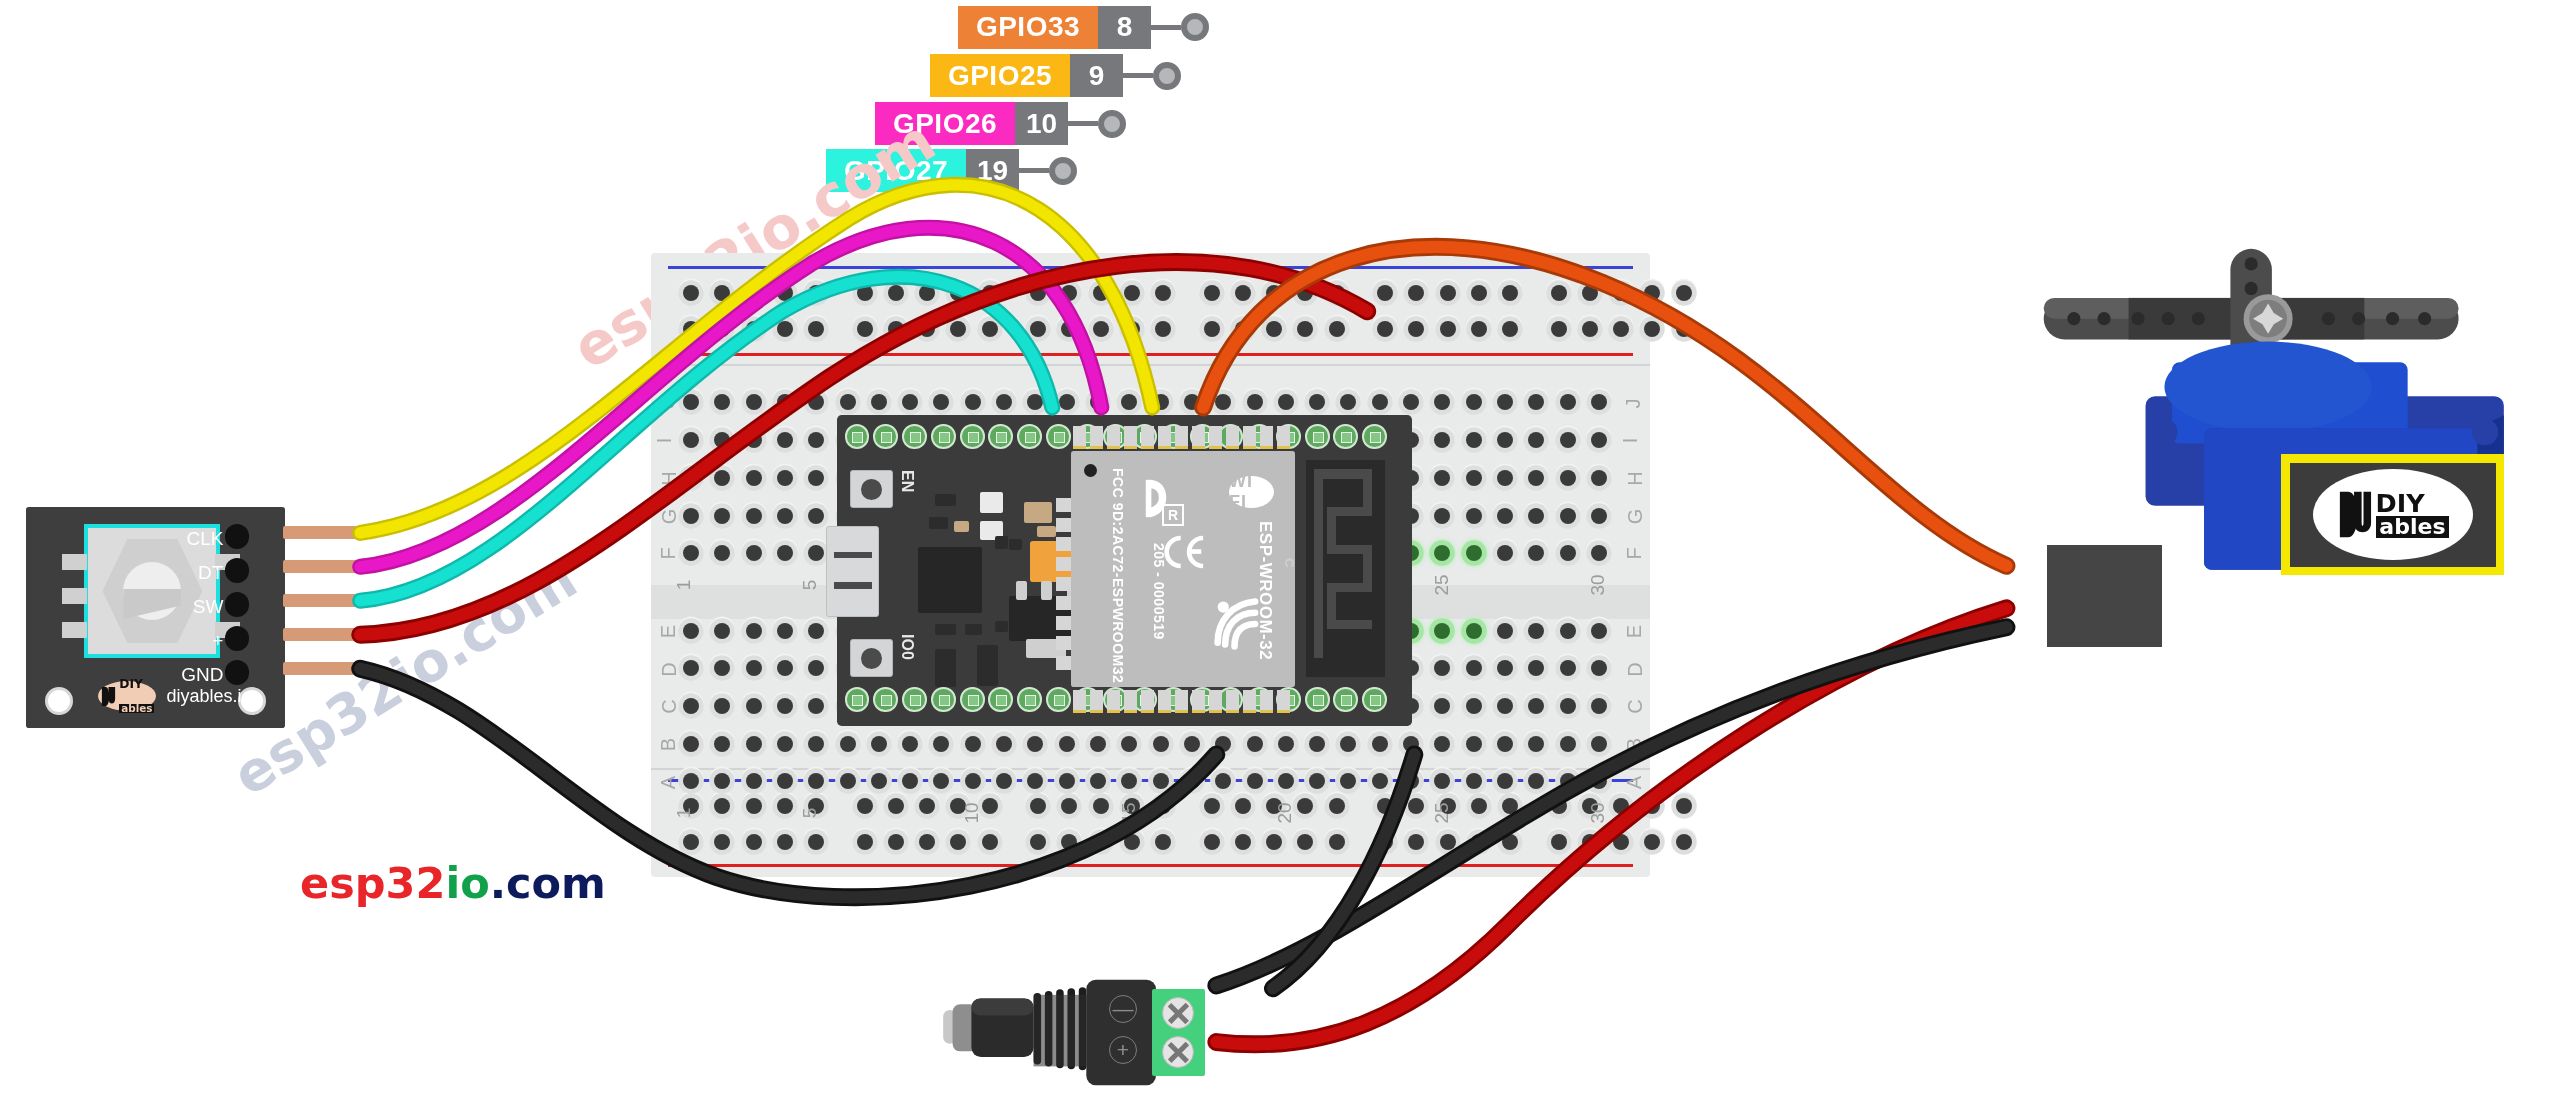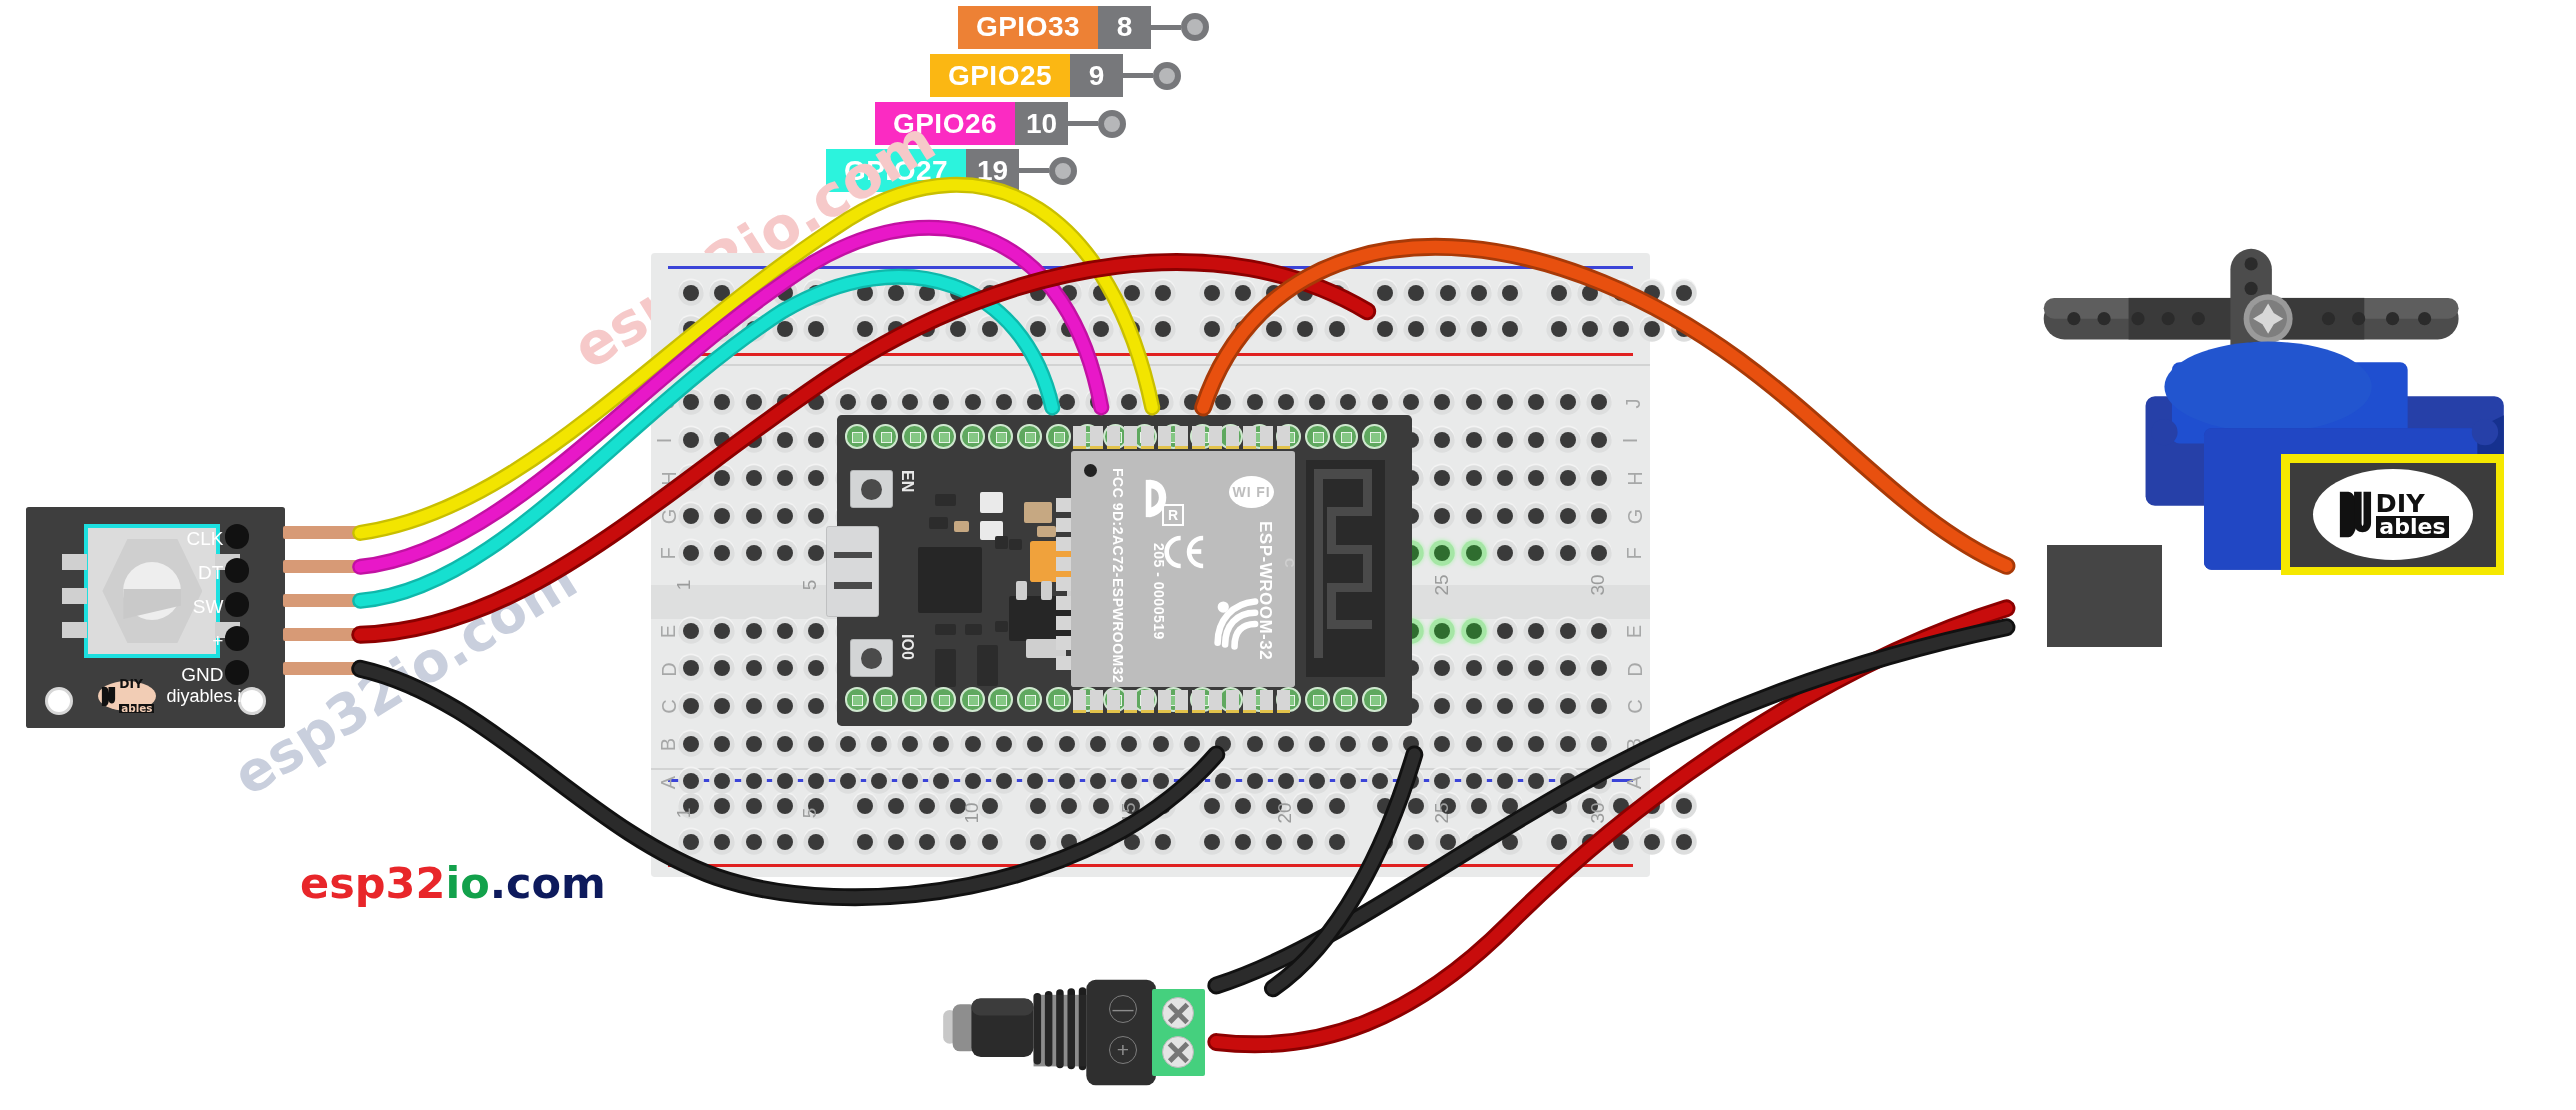--- a/index.html
+++ b/index.html
@@ -951,21 +951,21 @@
       <svg style="position:absolute; left:58px; top:26.4px;" width="41" height="43" viewBox="0 0 44 46">
         <path d="M22 3 C34 3 40 12 40 22 C40 34 32 42 22 43 L22 33 C28 32 32 28 32 22 C32 15 28 12 22 12 Z" fill="#ffffff"></path>
         <rect x="18" y="3" width="6" height="40" fill="#ffffff"></rect>
       </svg>
       <svg style="position:absolute; left:91px; top:83px;" width="43" height="36" viewBox="0 0 46 38">
         <path d="M20 4 A15 15 0 1 0 20 34" stroke="#ffffff" stroke-width="5" fill="none"></path>
         <path d="M44 4 A15 15 0 1 0 44 34" stroke="#ffffff" stroke-width="5" fill="none"></path>
         <rect x="30" y="16" width="12" height="5" fill="#ffffff"></rect>
       </svg>
       <div style="position:absolute; left:91px; top:53px; width:22px; height:22px; border:2.8px solid #ffffff; display:flex; align-items:center; justify-content:center; color:#ffffff; font-size:14px; font-weight:bold;">R</div>
-      <div style="position:absolute; left:158px; top:24.5px; width:45px; height:32px; border-radius:50%; background:#ffffff; display:flex; align-items:center; justify-content:center; color:#bdbdbd; font-weight:bold; font-size:14px; letter-spacing:0.9px;">WI FI</div>
+      <div style="position:absolute; left:158px; top:24.5px; width:45px; height:32px; border-radius:50%; background:#ffffff; display:flex; align-items:center; justify-content:center; color:#bdbdbd; font-weight:bold; font-size:18px; letter-spacing:0.9px;">WI FI</div>
       <div class="wroom-txt" style="left:204px; top:70px; font-size:17px;">ESP-WROOM-32</div>
       <svg style="position:absolute; left:141px; top:141px;" width="60" height="62" viewBox="0 0 64 66">
         <path d="M6 54 C6 30 22 12 46 10" stroke="#ffffff" stroke-width="7" fill="none" stroke-linecap="round"></path>
         <path d="M14 56 C14 36 26 22 46 22" stroke="#ffffff" stroke-width="7" fill="none" stroke-linecap="round"></path>
         <path d="M24 58 C24 42 32 34 46 34" stroke="#ffffff" stroke-width="7" fill="none" stroke-linecap="round"></path>
         <circle cx="12" cy="16" r="6" fill="#ffffff"></circle>
       </svg>
     </div>
 
     <div class="antenna">

